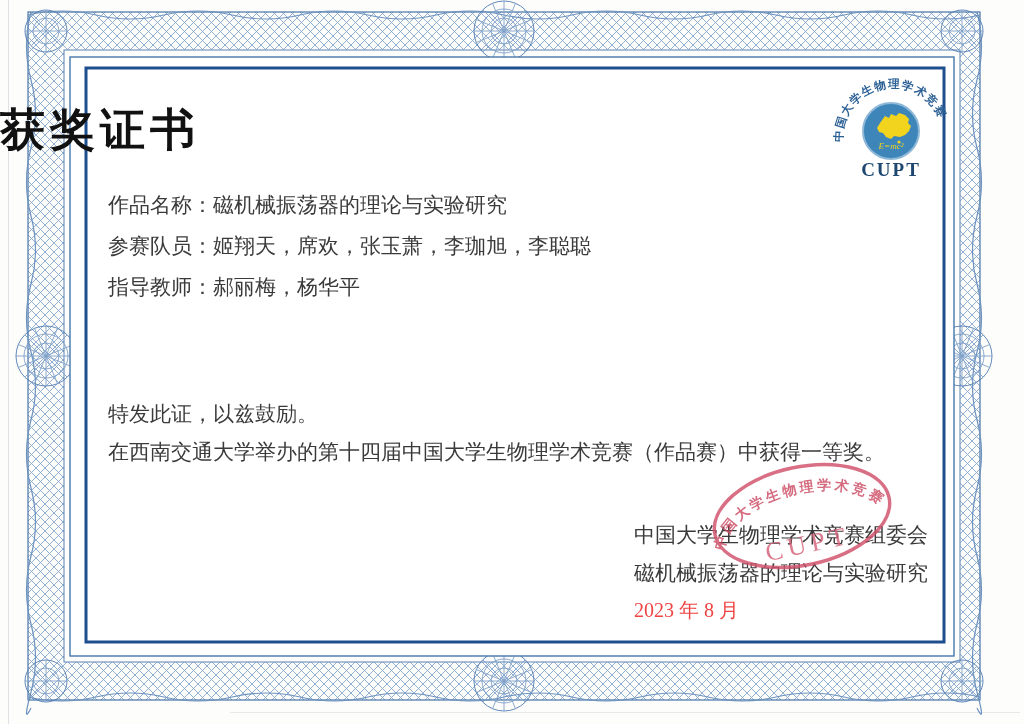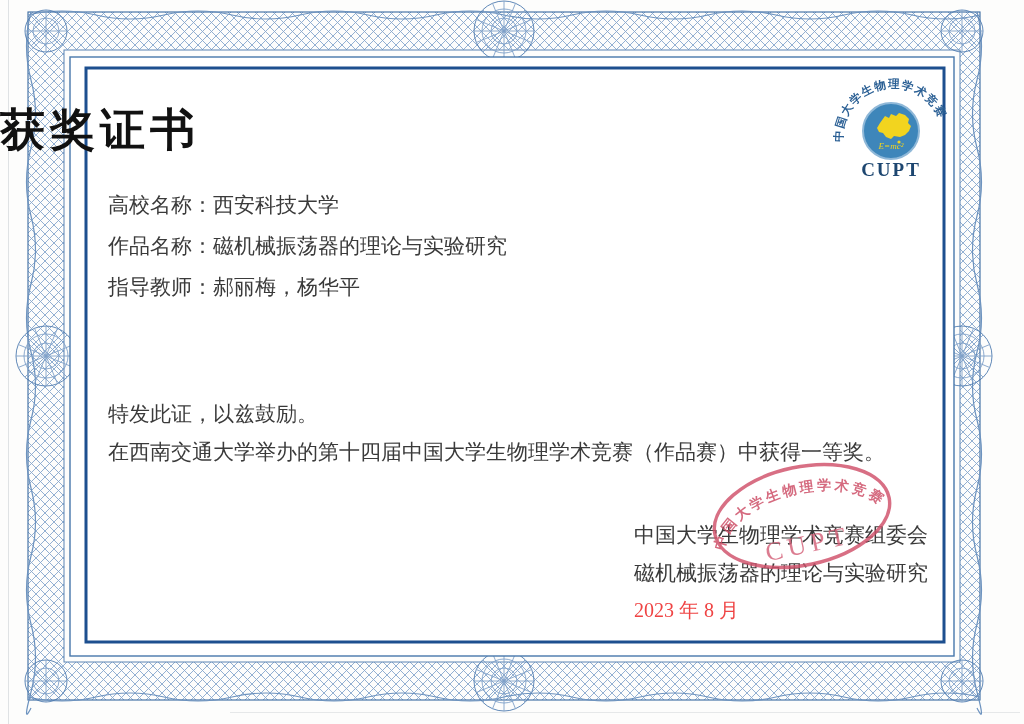--- a/index.html
+++ b/index.html
@@ -92,24 +92,24 @@
   </text>
   <circle cx="58" cy="63" r="28" fill="#3e86ba" stroke="#8fb8d8" stroke-width="2"></circle>
   <path fill="#f2d41f" d="M47 55 l5 -7 4 2 2 -4 5 2 3 -3 6 2 4 4 -1 4 3 3 -2 5 -4 4 -5 2 -6 -1 -3 3 -5 -2 -3 -4 -4 -1 -2 -4 3 -5 z"></path>
   <circle cx="66" cy="74" r="1.6" fill="#f2d41f"></circle>
   <text x="58" y="81" text-anchor="middle" font-size="9" font-style="italic" fill="#f2d41f" font-family="Liberation Serif, DejaVu Serif, serif">E=mc²</text>
   <text x="58" y="108" text-anchor="middle" font-size="19" font-weight="bold" fill="#1d4670" letter-spacing="2" font-family="Liberation Serif, DejaVu Serif, serif">CUPT</text>
 </svg>
 
 <div class="fields">
   <div class="field-row">
-    <span class="lbl">高校名称：</span><span class="val">西安科技大学</span>
+    <span class="lbl">作品名称：</span><span class="val">磁机械振荡器的理论与实验研究</span>
   </div>
   <div class="field-row">
-    <span class="lbl">作品名称：</span><span class="val">磁机械振荡器的理论与实验研究</span>
+    <span class="lbl">参赛队员：</span><span class="val">姬翔天，席欢，张玉萧，李珈旭，李聪聪</span>
   </div>
   <div class="field-row">
     <span class="lbl">指导教师：</span><span class="val">郝丽梅，杨华平</span>
   </div>
 </div>
 
 <div class="body-text">
   <div>特发此证，以兹鼓励。</div>
   <div>在西南交通大学举办的第十四届中国大学生物理学术竞赛（作品赛）中获得一等奖。</div>
 </div>

